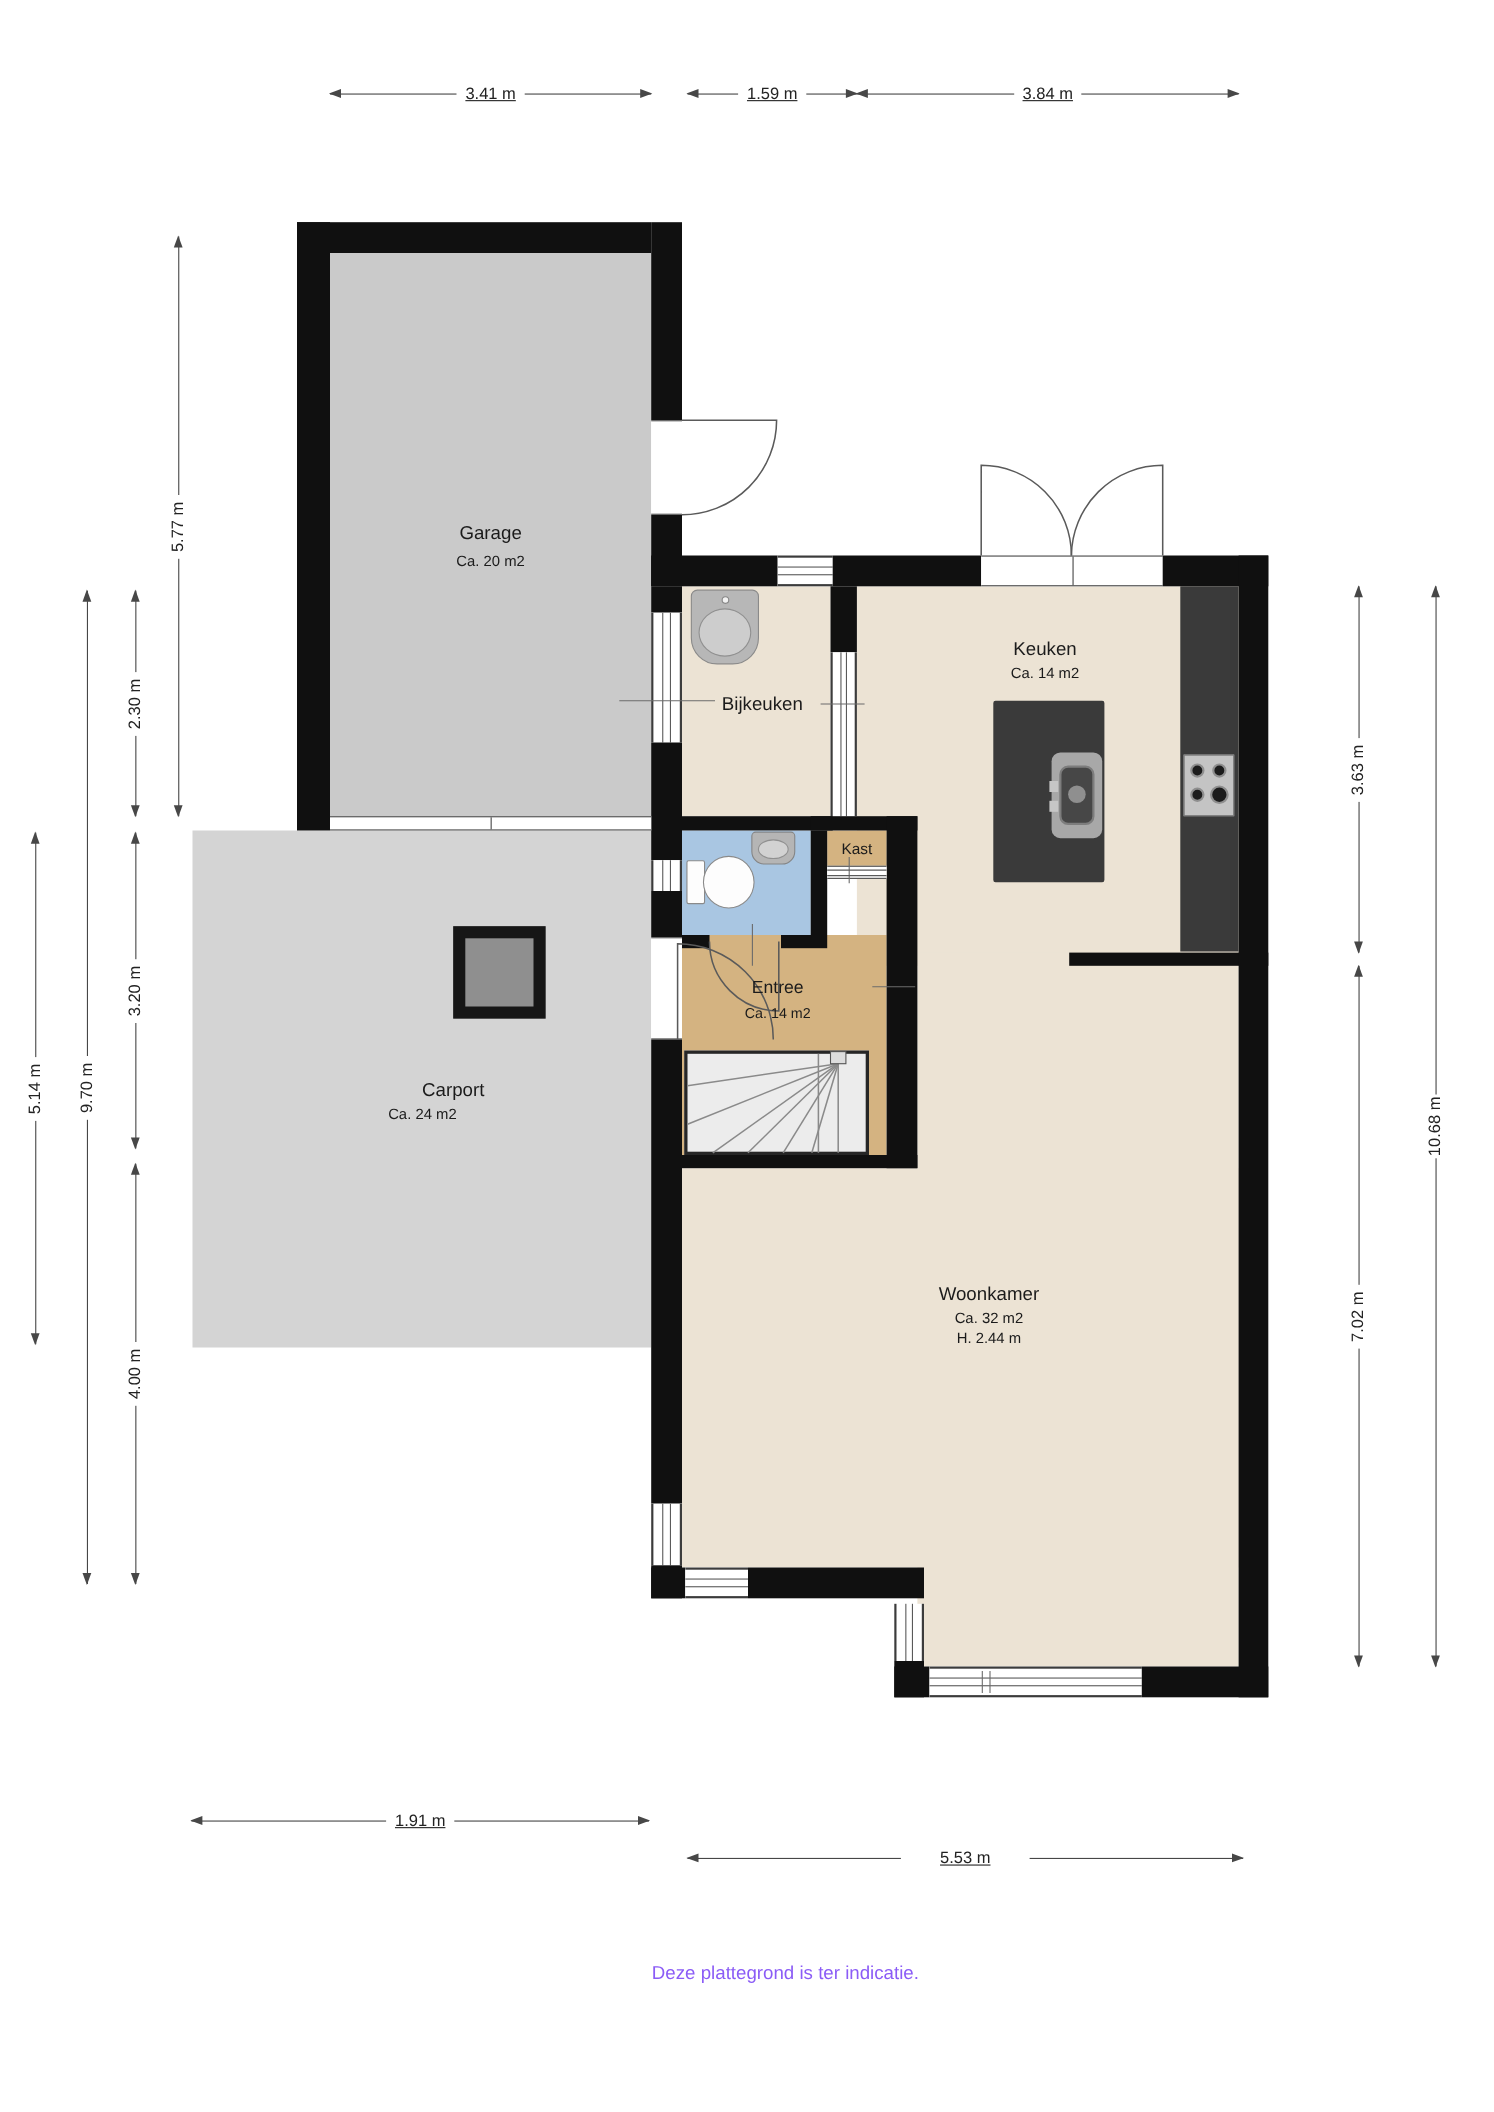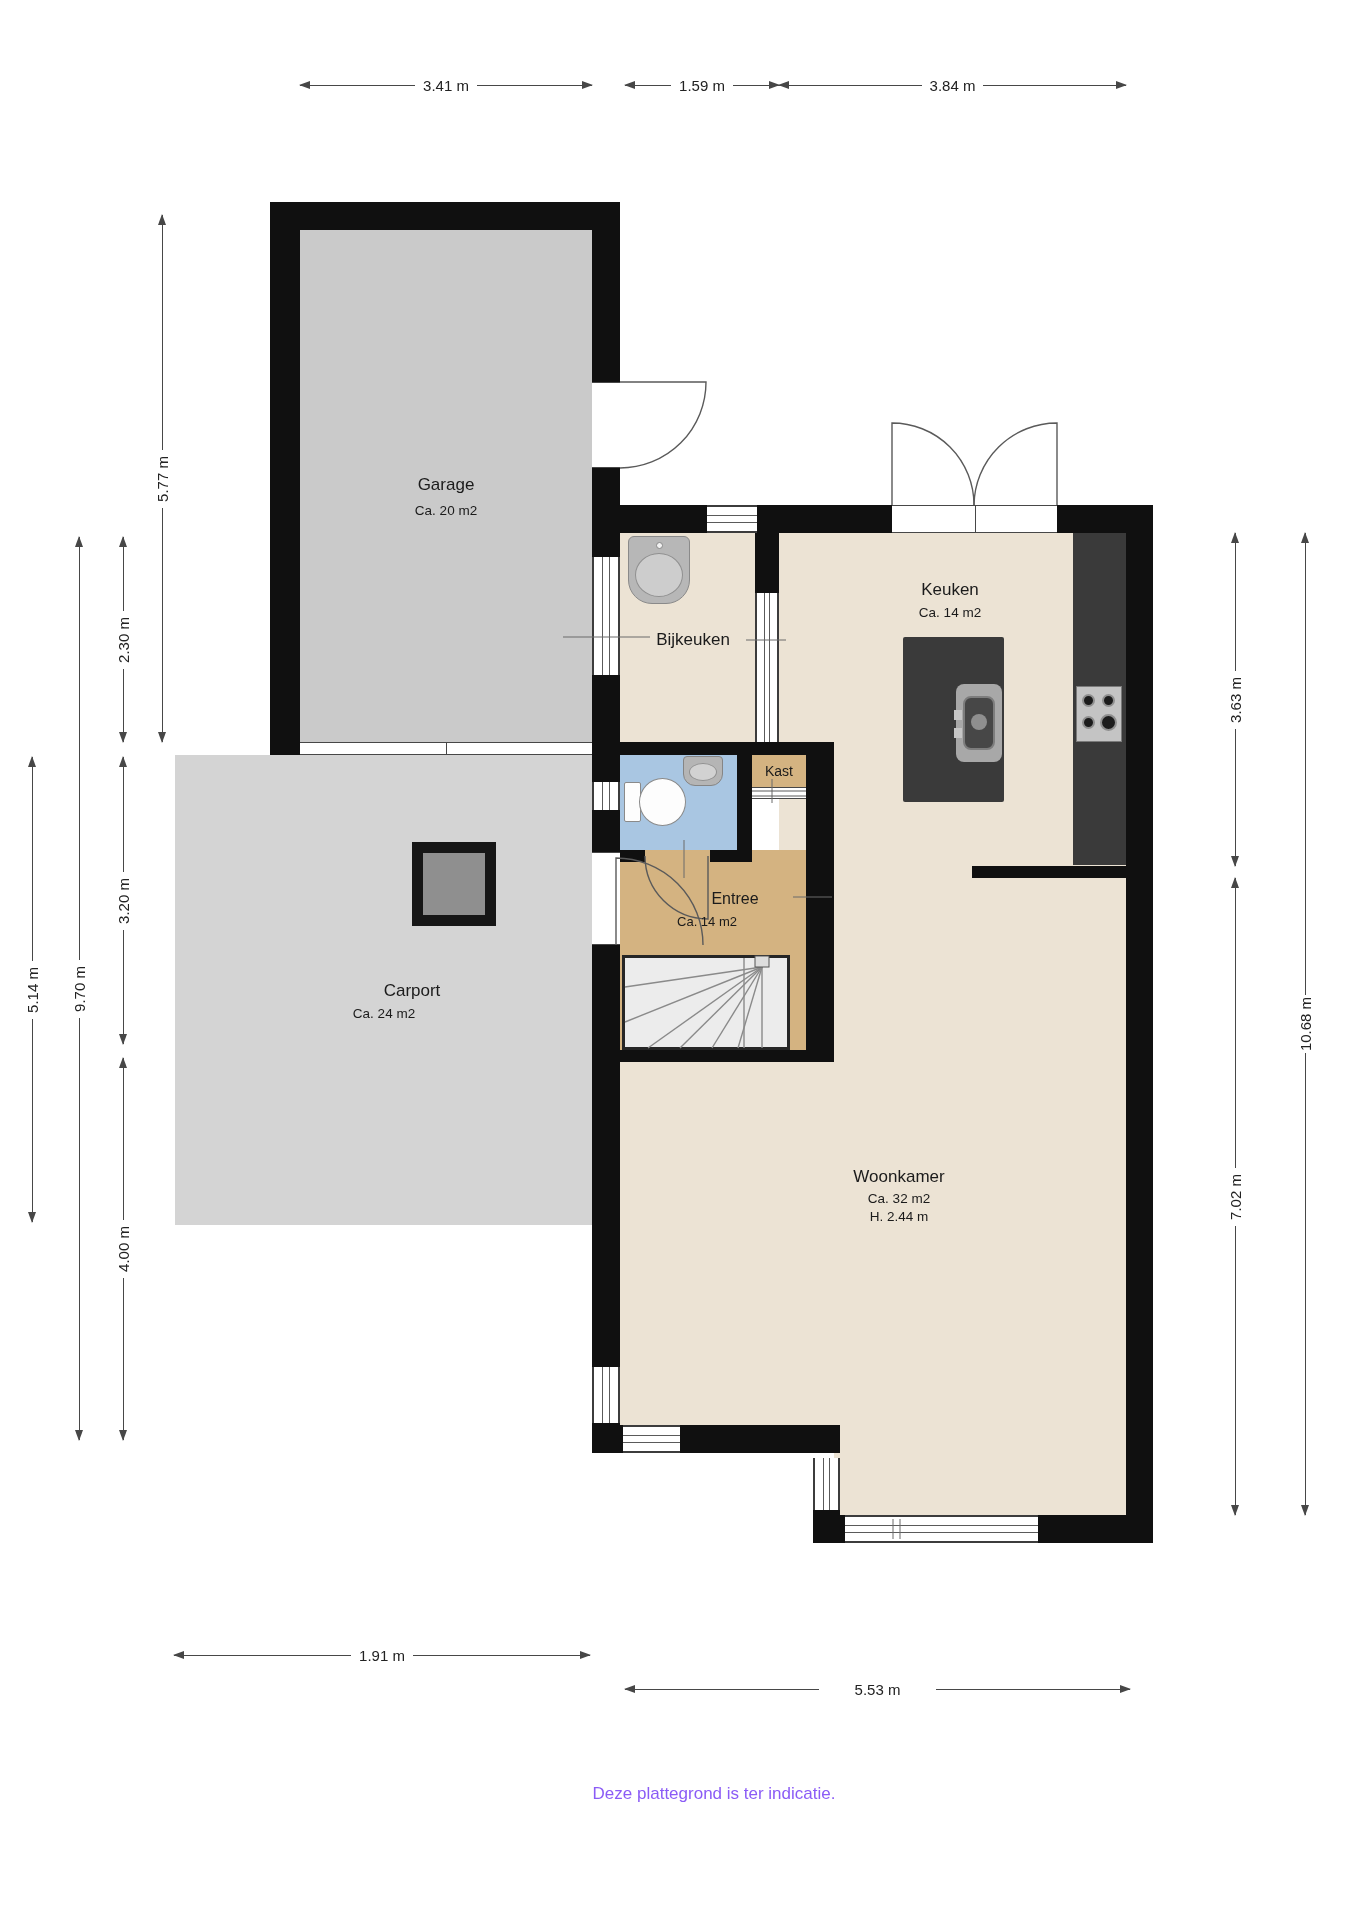--- a/index.html
+++ b/index.html
@@ -27,21 +27,21 @@
   .dim-h{flex-direction:row;height:16px;align-items:center;}
   .dim-v{flex-direction:column;width:16px;align-items:center;}
   .seg{flex:1 1 auto;background:#474747;position:relative;}
   .dim-h .seg{height:1px;}
   .dim-v .seg{width:1px;}
   .dim-h .seg.a::before{content:"";position:absolute;left:-1px;top:-4px;border-top:4px solid transparent;border-bottom:4px solid transparent;border-right:11px solid #474747;}
   .dim-h .seg.b::after{content:"";position:absolute;right:-1px;top:-4px;border-top:4px solid transparent;border-bottom:4px solid transparent;border-left:11px solid #474747;}
   .dim-v .seg.a::before{content:"";position:absolute;top:-1px;left:-4px;border-left:4px solid transparent;border-right:4px solid transparent;border-bottom:11px solid #474747;}
   .dim-v .seg.b::after{content:"";position:absolute;bottom:-1px;left:-4px;border-left:4px solid transparent;border-right:4px solid transparent;border-top:11px solid #474747;}
   .dlab{flex:0 0 auto;font-size:15px;line-height:1;position:relative;}
-  .dim-h .dlab{padding:0 8px;}
+  .dim-h .dlab{padding:0 8px;text-decoration:underline;}
   .dim-v .dlab{height:58px;width:16px;}
   .dim-v .dlab span{position:absolute;left:50%;top:50%;transform:translate(-50%,-50%) rotate(-90deg);white-space:nowrap;}
   .footer{position:absolute;left:714px;transform:translateX(-50%);text-align:center;font-size:17px;line-height:27px;color:#8b5cf6;white-space:nowrap;}
 </style>
 </head>
 <body>
 
 <div class="canvas">
 
   <div class="fill" style="left:300px;top:230px;width:292px;height:512px;background:#cacaca;"></div>
@@ -173,21 +173,21 @@
   <div class="rlabel" style="left:446px;top:485px;font-size:17px;">Garage</div>
   <div class="rlabel" style="left:446px;top:510px;font-size:13.5px;">Ca. 20 m2</div>
 
   <div class="rlabel" style="left:693px;top:640px;font-size:17px;">Bijkeuken</div>
 
   <div class="rlabel" style="left:950px;top:590px;font-size:17px;">Keuken</div>
   <div class="rlabel" style="left:950px;top:612px;font-size:13.5px;">Ca. 14 m2</div>
 
   <div class="rlabel" style="left:779px;top:771px;font-size:14px;">Kast</div>
 
-  <div class="rlabel" style="left:707px;top:899px;font-size:16px;margin-left:28px;">Entree</div>
+  <div class="rlabel" style="left:707px;top:899px;font-size:16px;">Entree</div>
   <div class="rlabel" style="left:707px;top:921px;font-size:13px;">Ca. 14 m2</div>
 
   <div class="rlabel" style="left:384px;top:991px;font-size:17px;margin-left:28px;">Carport</div>
   <div class="rlabel" style="left:384px;top:1013px;font-size:13.5px;">Ca. 24 m2</div>
 
   <div class="rlabel" style="left:899px;top:1177px;font-size:17px;">Woonkamer</div>
   <div class="rlabel" style="left:899px;top:1198px;font-size:13.5px;">Ca. 32 m2</div>
   <div class="rlabel" style="left:899px;top:1216px;font-size:13.5px;">H. 2.44 m</div>
 
   <div class="dim dim-h" style="left:300px;top:77px;width:292px;">

